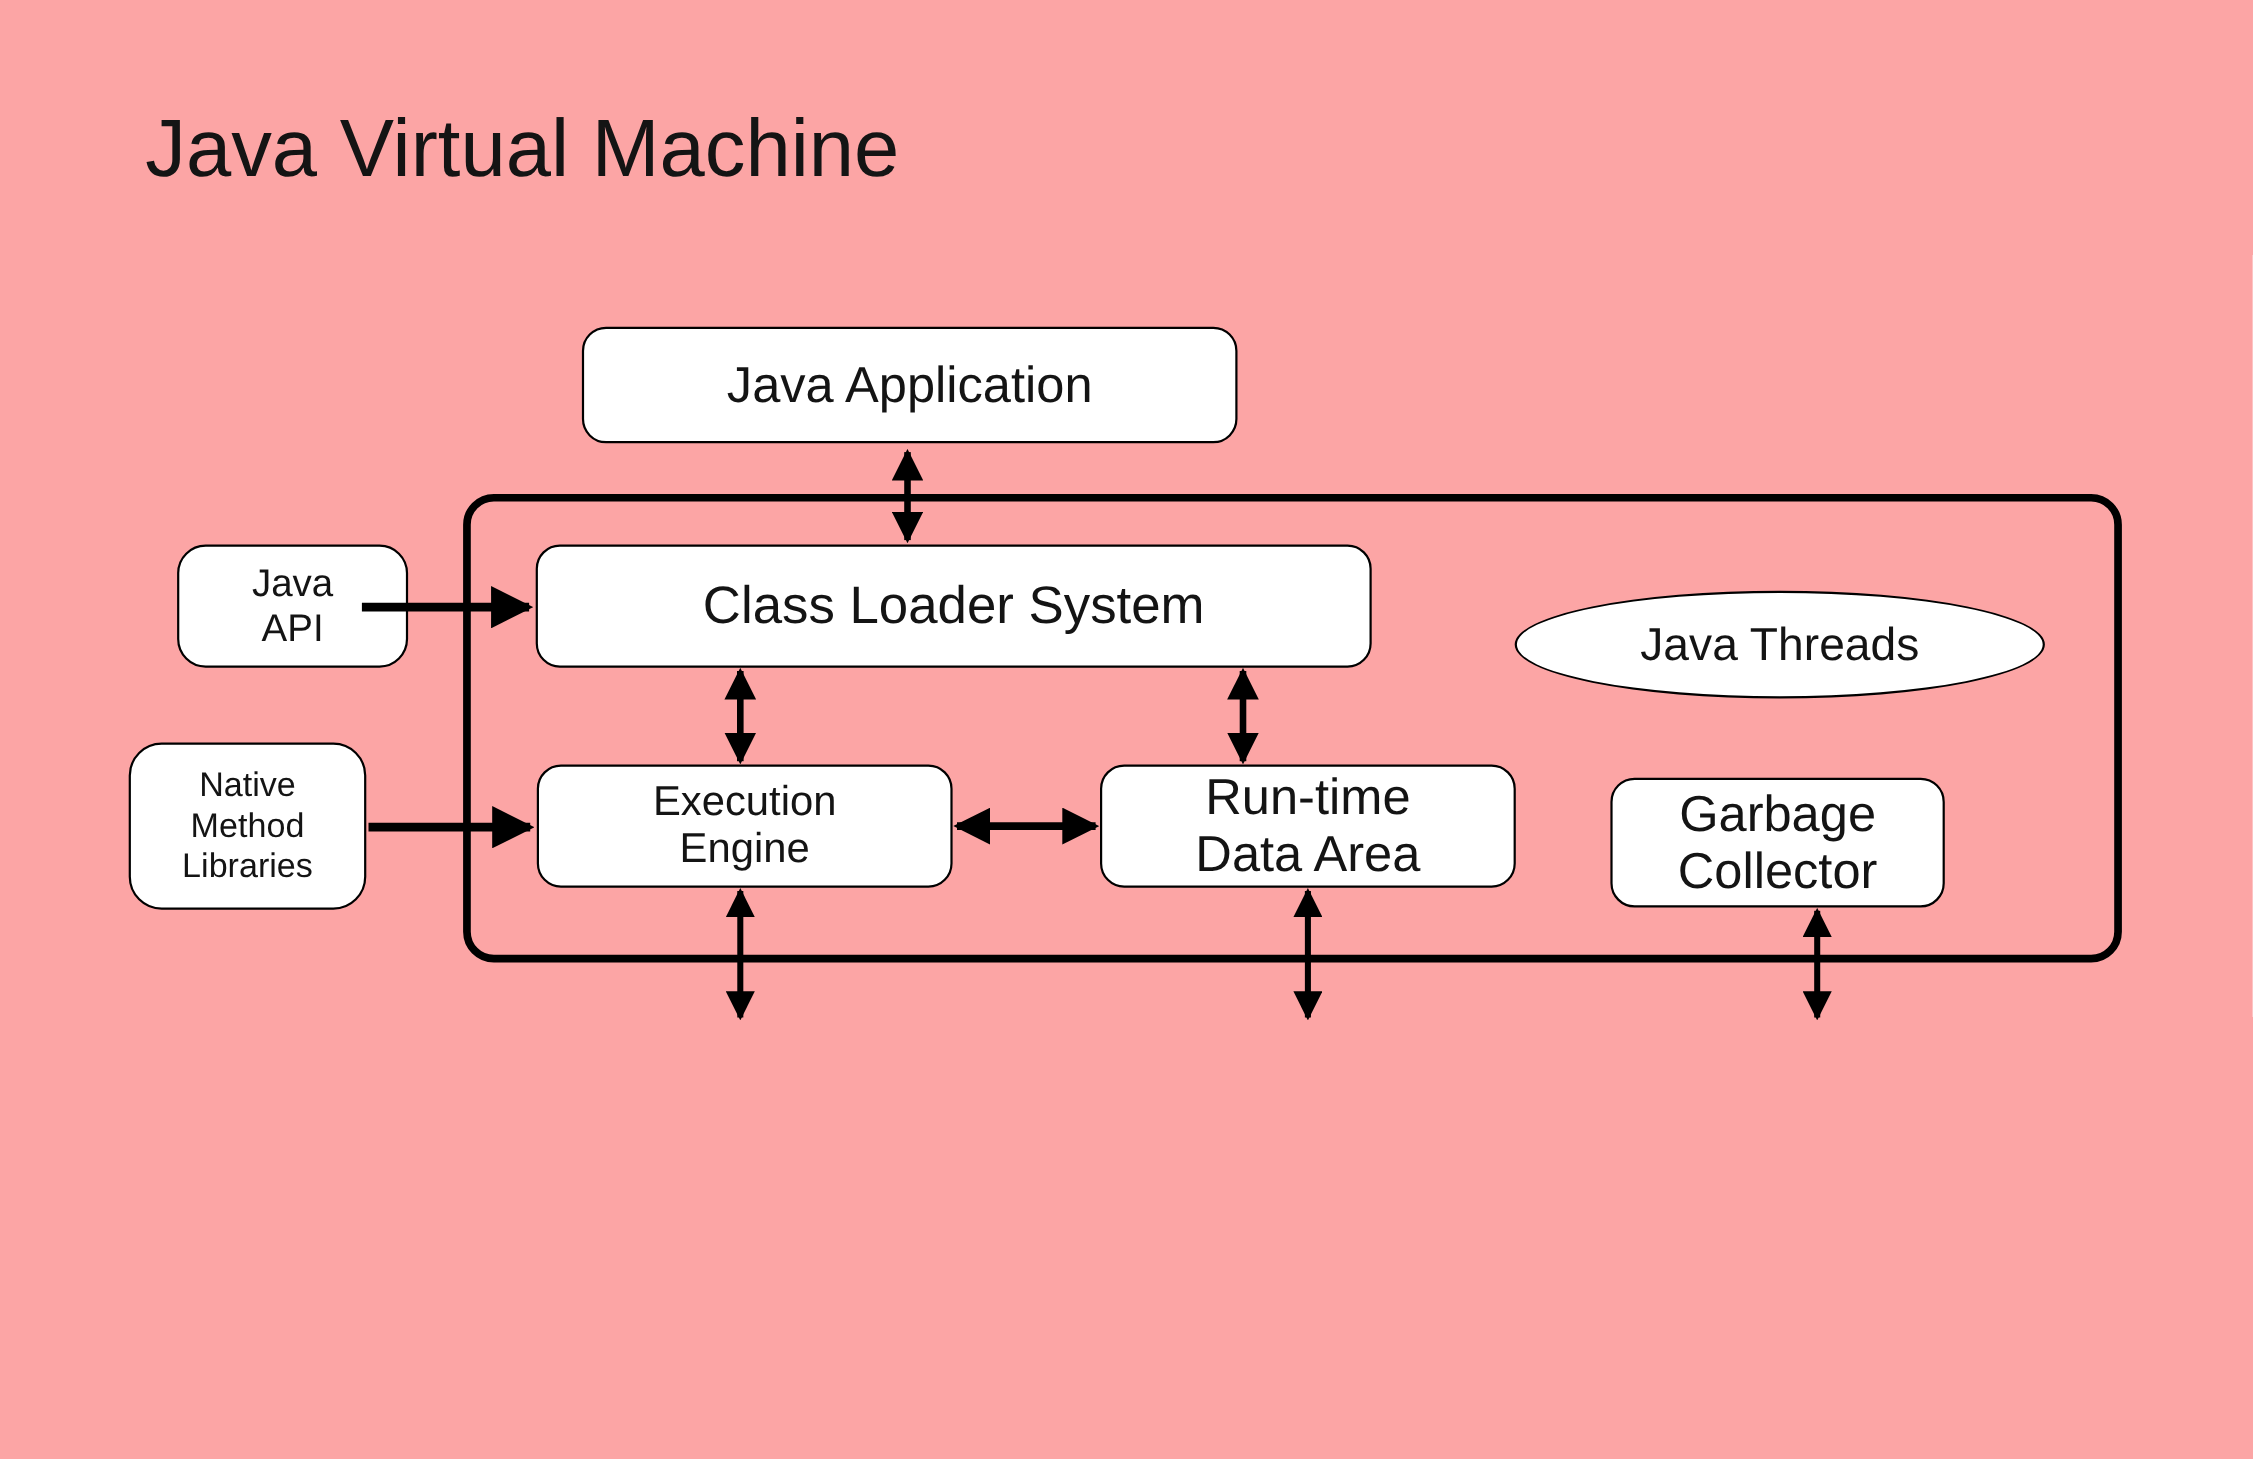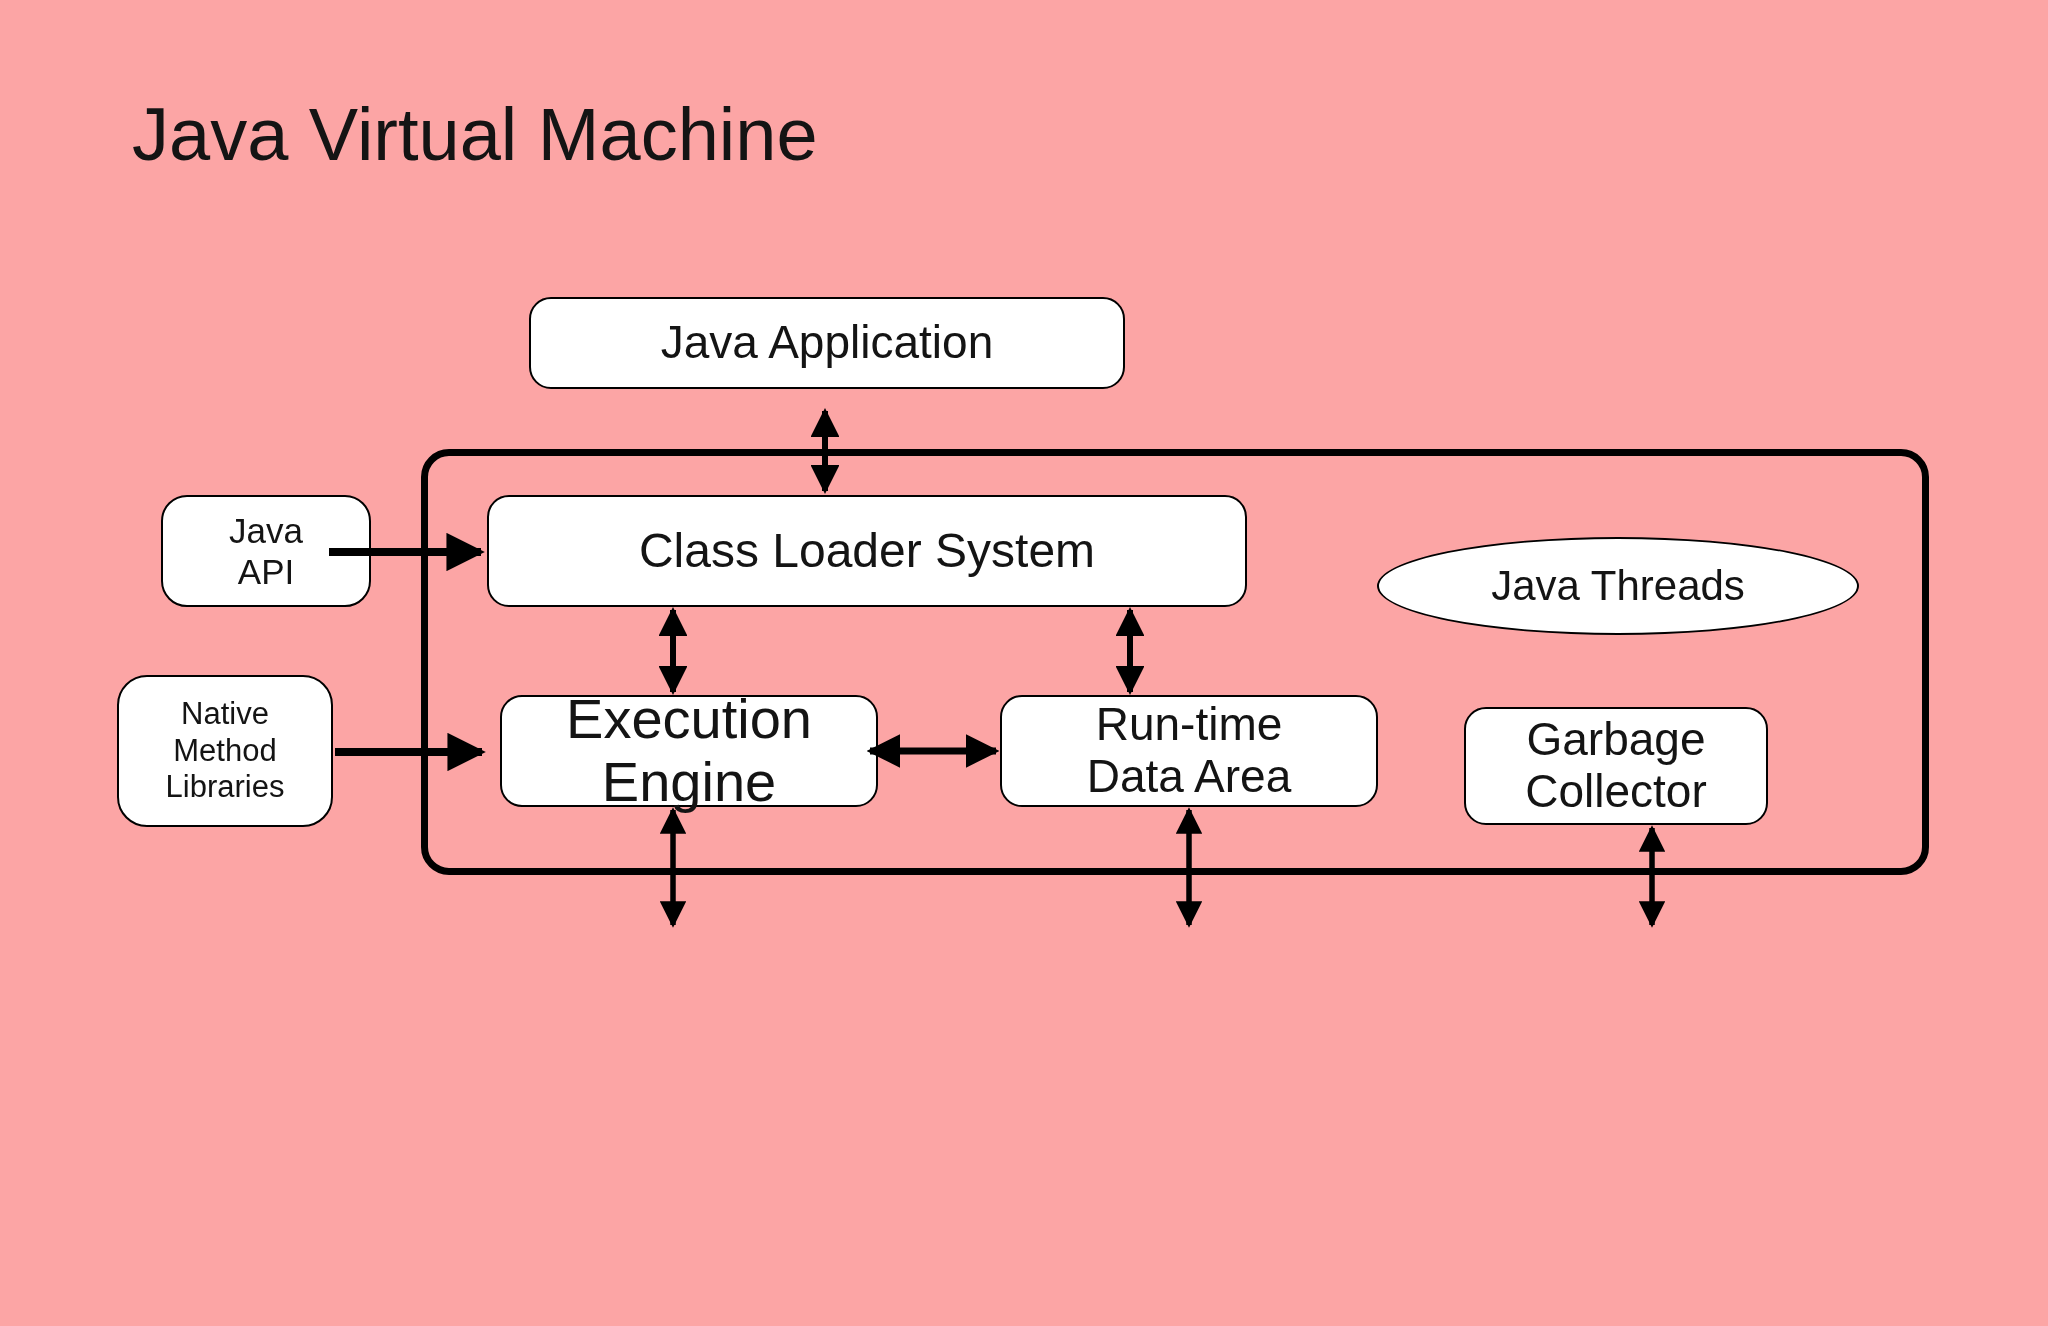--- a/index.html
+++ b/index.html
@@ -47,23 +47,23 @@
     box-sizing: border-box;
     left: 421px;
     top: 449px;
     width: 1508px;
     height: 426px;
     border: 7px solid #000000;
     border-radius: 28px;
     background: transparent;
     z-index: 1;
   }
-  .java-application   { left: 529px;  top: 297px; width: 596px;  height: 92px; font-size: 46px; }
+  .java-application   { left: 529px;  top: 297px; width: 596px;  height: 106px; font-size: 46px; }
   .class-loader       { left: 487px;  top: 495px; width: 760px;  height: 112px; font-size: 48px; }
-  .execution-engine   { left: 488px;  top: 695px; width: 378px;  height: 112px; font-size: 56px; margin-left: 12px; }
+  .execution-engine   { left: 488px;  top: 695px; width: 378px;  height: 112px; font-size: 38px; }
   .runtime-data-area  { left: 1000px; top: 695px; width: 378px;  height: 112px; font-size: 46px; }
   .garbage-collector  { left: 1464px; top: 707px; width: 304px;  height: 118px; font-size: 46px; }
   .operating-system   { left: 333px;  top: 928px; width: 1594px; height: 112px; font-size: 58px; border-radius: 24px; }
   .java-api           { left: 117px;  top: 495px; width: 210px;  height: 112px; font-size: 35px; border-radius: 26px; line-height: 1.18; margin-left: 44px; }
   .native-method-libs { left: 117px;  top: 675px; width: 216px;  height: 152px; font-size: 31px; border-radius: 30px; line-height: 1.18; }
   .java-threads {
     left: 1377px; top: 537px; width: 482px; height: 98px;
     font-size: 42px;
     border-radius: 50%;
     border-width: 2.5px;

